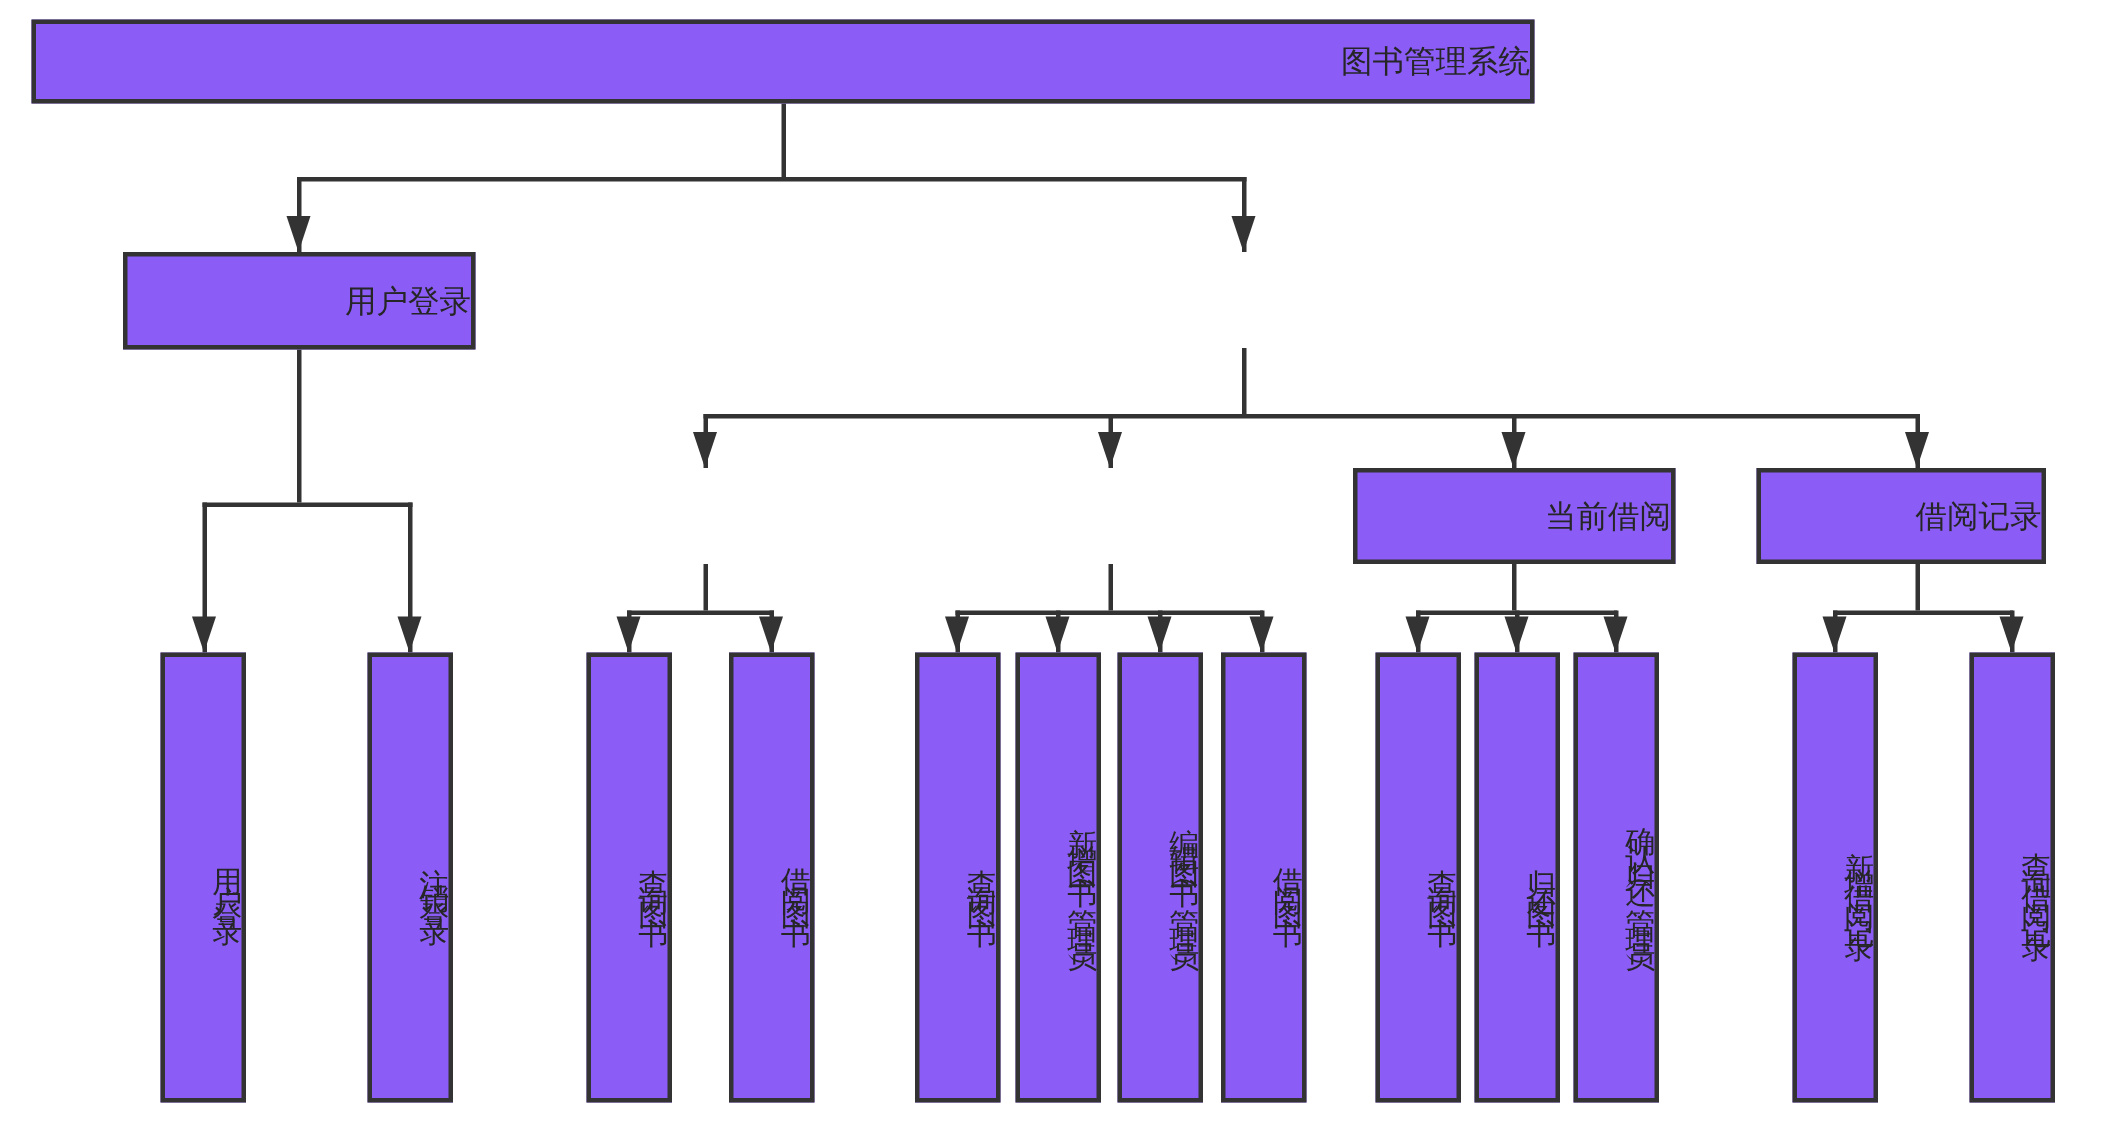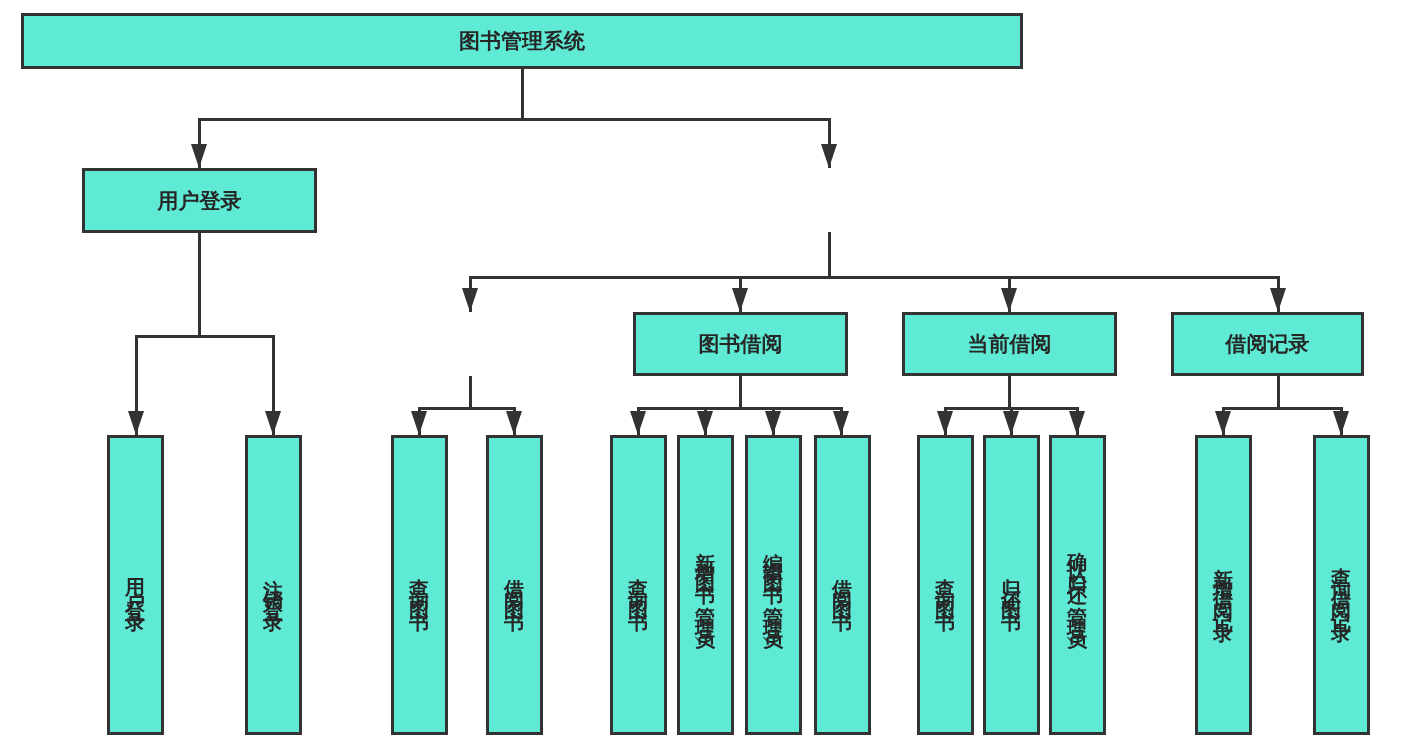--- a/index.html
+++ b/index.html
@@ -12,28 +12,27 @@
     position: relative;
     width: 1405px;
     height: 747px;
     background: #ffffff;
     overflow: hidden;
   }
   .box {
     position: absolute;
     box-sizing: border-box;
     border: 3px solid #333333;
-    background: #5eead4;
+    background: #8b5cf6;
     display: flex;
     align-items: center;
-    justify-content: center;
+    justify-content: flex-end;
     color: #262626;
     font-size: 21px;
     z-index: 2;
-    font-weight: bold;
   }
   .leaf {
     top: 435px;
     width: 57px;
     height: 300px;
   }
   .vtext {
     writing-mode: vertical-rl;
     text-orientation: mixed;
     letter-spacing: 11px;
@@ -109,23 +108,20 @@
     <div class="vl" style="left:469px; top:276px; height:36px"></div>
     <div class="vl" style="left:739px; top:276px; height:36px"></div>
     <div class="vl" style="left:1008px; top:276px; height:36px"></div>
     <div class="vl" style="left:1277px; top:276px; height:36px"></div>
     <div class="arrow" style="left:462px; top:288px"></div>
     <div class="arrow" style="left:732px; top:288px"></div>
     <div class="arrow" style="left:1001px; top:288px"></div>
     <div class="arrow" style="left:1270px; top:288px"></div>
   </div>
 
-  <div class="box" style="left:633px; top:312px; width:215px; height:64px">
-    <span>图书借阅</span>
-  </div>
   <div class="box" style="left:902px; top:312px; width:215px; height:64px">
     <span>当前借阅</span>
   </div>
   <div class="box" style="left:1171px; top:312px; width:193px; height:64px">
     <span>借阅记录</span>
   </div>
 
   <div>
     <div class="vl" style="left:469px; top:376px; height:31px"></div>
     <div class="hl" style="left:418px; top:407px; width:98px"></div>

